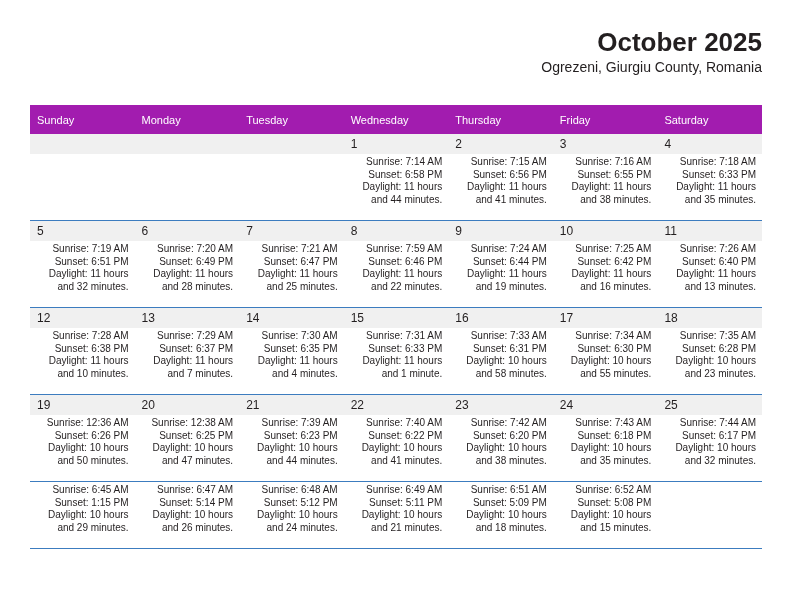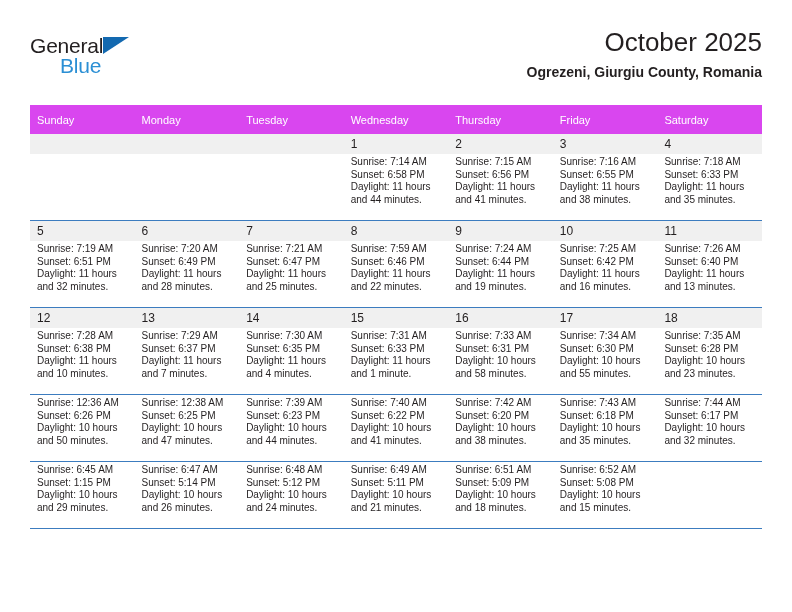--- a/index.html
+++ b/index.html
@@ -65,45 +65,44 @@
   }
 
   .title-block {
     position: absolute;
     right: 0;
     top: 0;
     text-align: right;
   }
   .cal-title {
     font-size: 26px;
-    font-weight: normal;
+    font-weight: bold;
     color: #231f20;
     line-height: 32px;
     white-space: nowrap;
   }
   .cal-subtitle {
-    margin-top: 5px;
     font-size: 14px;
-    font-weight: bold;
+    font-weight: normal;
     color: #231f20;
     line-height: 18px;
     white-space: nowrap;
   }
 
   
   .calendar {
     position: absolute;
     left: 30px;
     top: 105px;
     width: 732px;
     border-collapse: collapse;
     table-layout: fixed;
   }
   .calendar th {
-    background: #d946ef;
+    background: #a21caf;
     color: #ffffff;
     font-size: 11px;
     font-weight: normal;
     text-align: left;
     padding: 5px 0 5px 7px;
     height: 19px;
     vertical-align: middle;
     border: none;
   }
   .calendar td {
@@ -119,20 +118,21 @@
     height: 15px;
     line-height: 14px;
   }
   .detail-row td {
     background: #ffffff;
     font-size: 10px;
     color: #231f20;
     padding: 2px 6px 0 7px;
     line-height: 12.6px;
     height: 64px;
+    text-align: right;
   }
   .detail-row td.empty,
   .daynum-row td.empty {
     background: #f0f0f0;
   }
   .detail-row td.empty { background: #ffffff; }
   .daynum-row td.empty { background: #f0f0f0; }
 
   tr.week-sep td {
     height: 1px;
@@ -144,25 +144,20 @@
   .sunrise, .sunset, .daylight { display: block; white-space: nowrap; }
   .daylight { white-space: normal; }
 </style>
 </head>
 <body>
 
 <div class="page">
 
   <div class="header">
 
-    <div class="brand">
-      <span class="brand-general">General</span>
-      <span class="brand-tri"></span>
-      <span class="brand-blue">Blue</span>
-    </div>
 
     <div class="title-block">
       <div class="cal-title">October 2025</div>
       <div class="cal-subtitle">Ogrezeni, Giurgiu County, Romania</div>
     </div>
 
   </div>
 
   <table class="calendar">
     <thead>
@@ -305,20 +300,29 @@
           </td>
           <td>
             <span class="sunrise">Sunrise: 7:35 AM</span>
             <span class="sunset">Sunset: 6:28 PM</span>
             <span class="daylight">Daylight: 10 hours and 23 minutes.</span>
           </td>
         </tr>
         <tr class="week-sep">
           <td colspan="7"></td>
         </tr>
+        <tr class="daynum-row">
+          <td>19</td>
+          <td>20</td>
+          <td>21</td>
+          <td>22</td>
+          <td>23</td>
+          <td>24</td>
+          <td>25</td>
+        </tr>
         <tr class="detail-row">
           <td>
             <span class="sunrise">Sunrise: 12:36 AM</span>
             <span class="sunset">Sunset: 6:26 PM</span>
             <span class="daylight">Daylight: 10 hours and 50 minutes.</span>
           </td>
           <td>
             <span class="sunrise">Sunrise: 12:38 AM</span>
             <span class="sunset">Sunset: 6:25 PM</span>
             <span class="daylight">Daylight: 10 hours and 47 minutes.</span>

